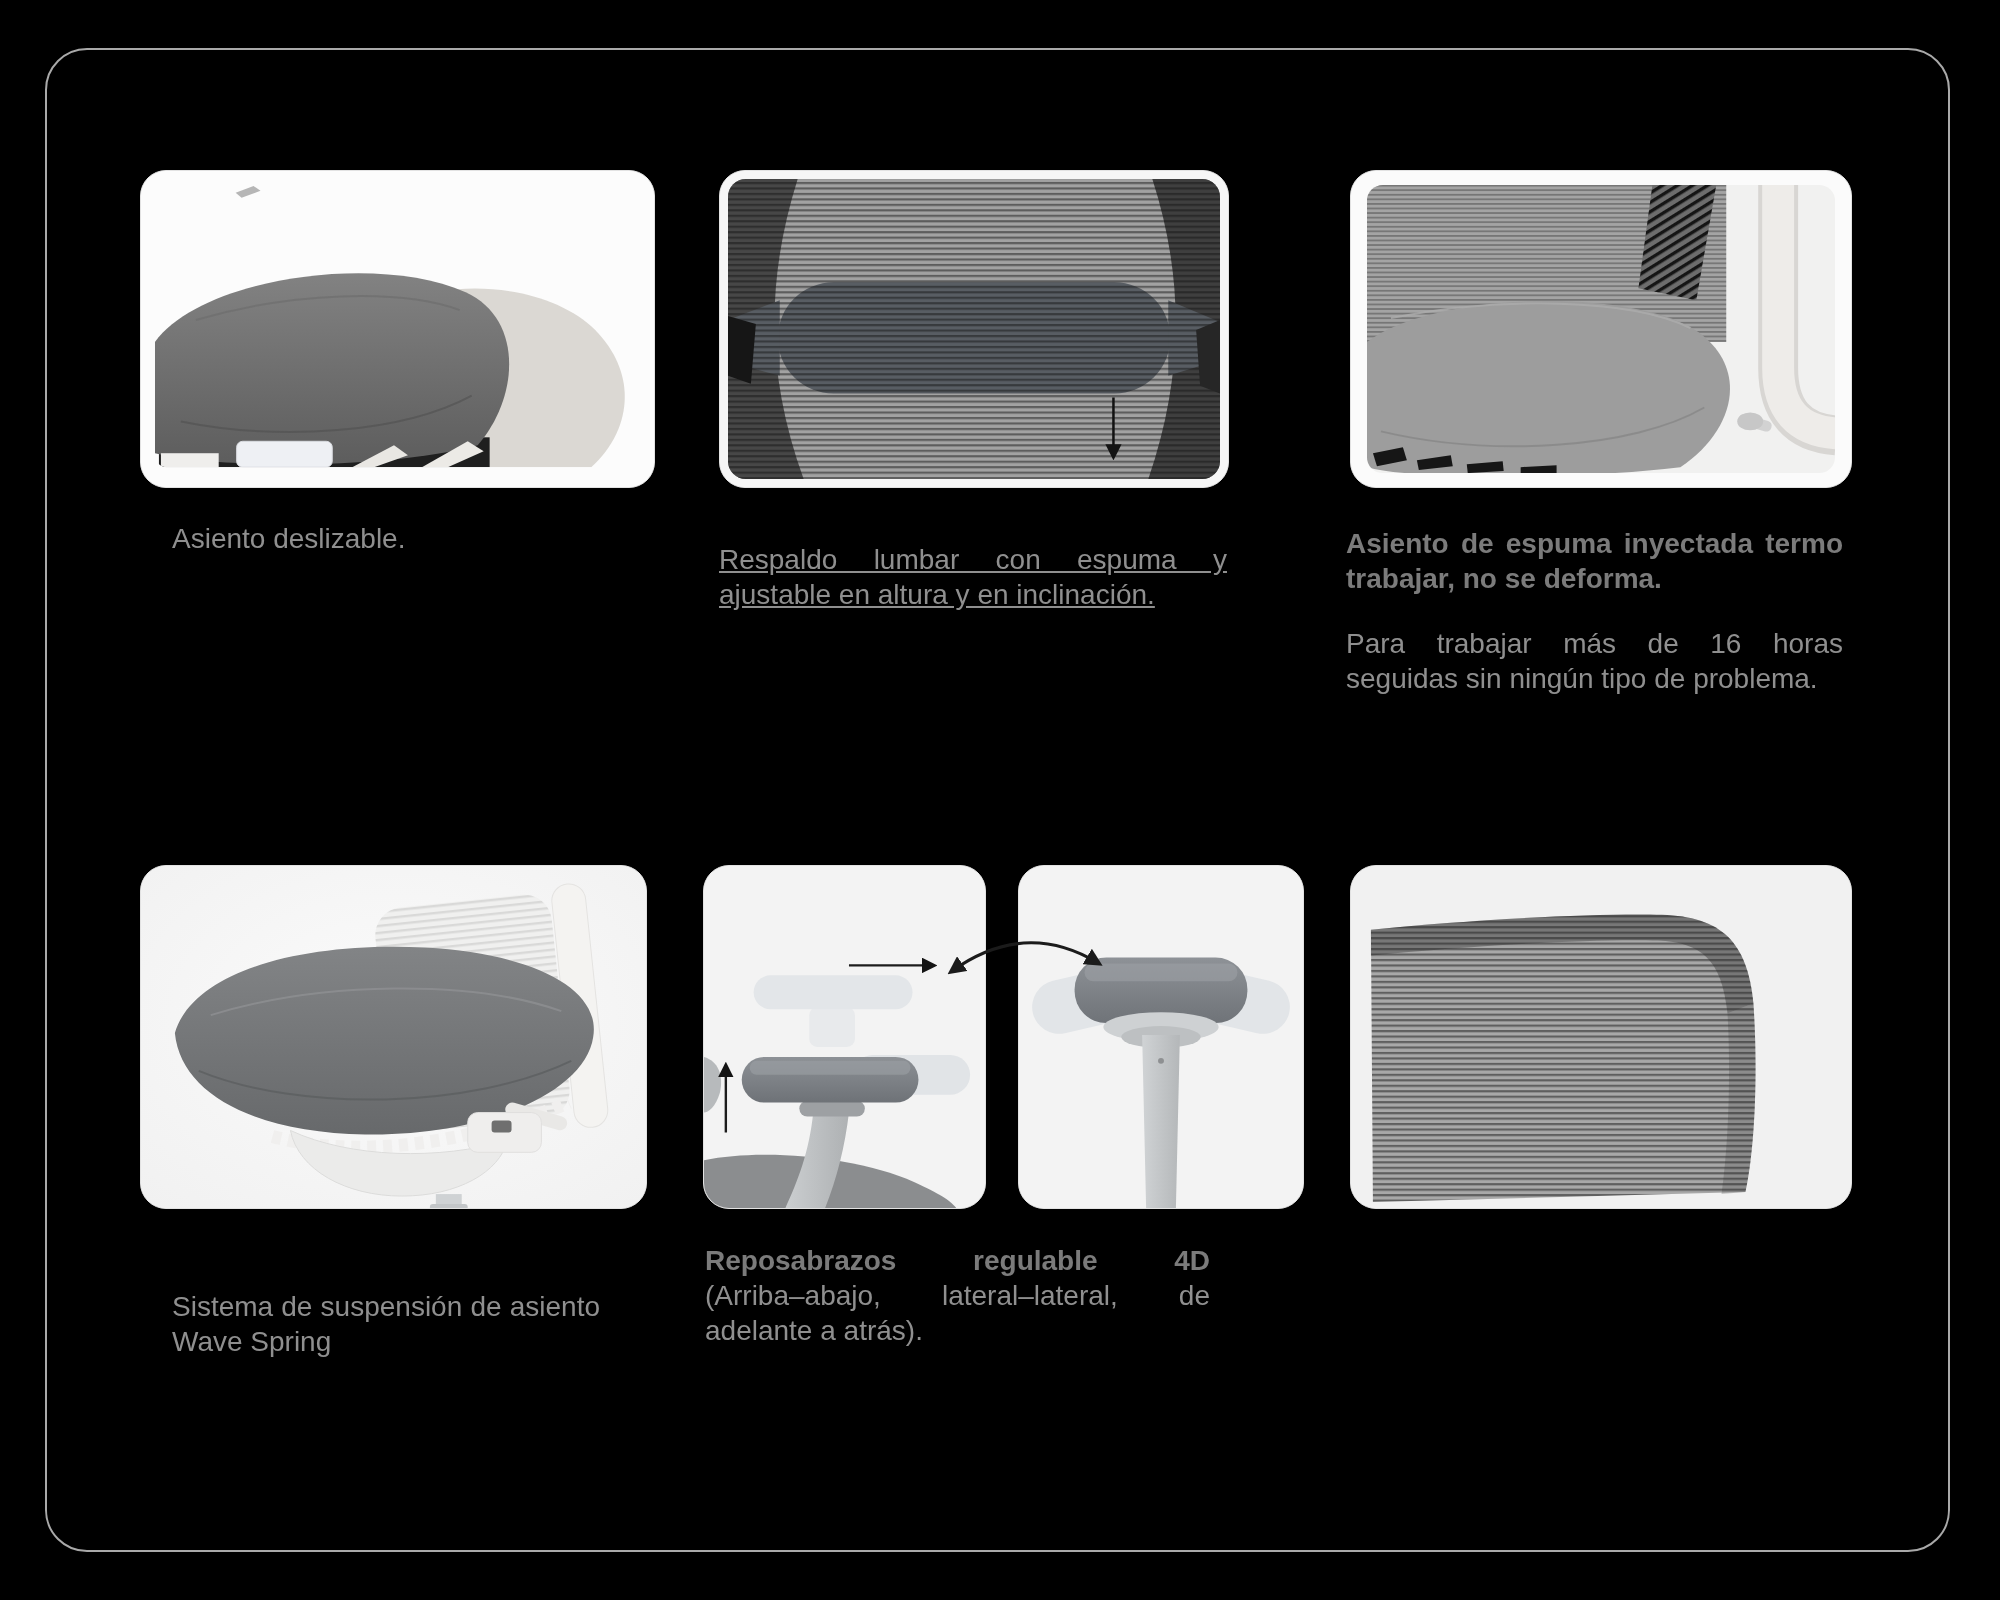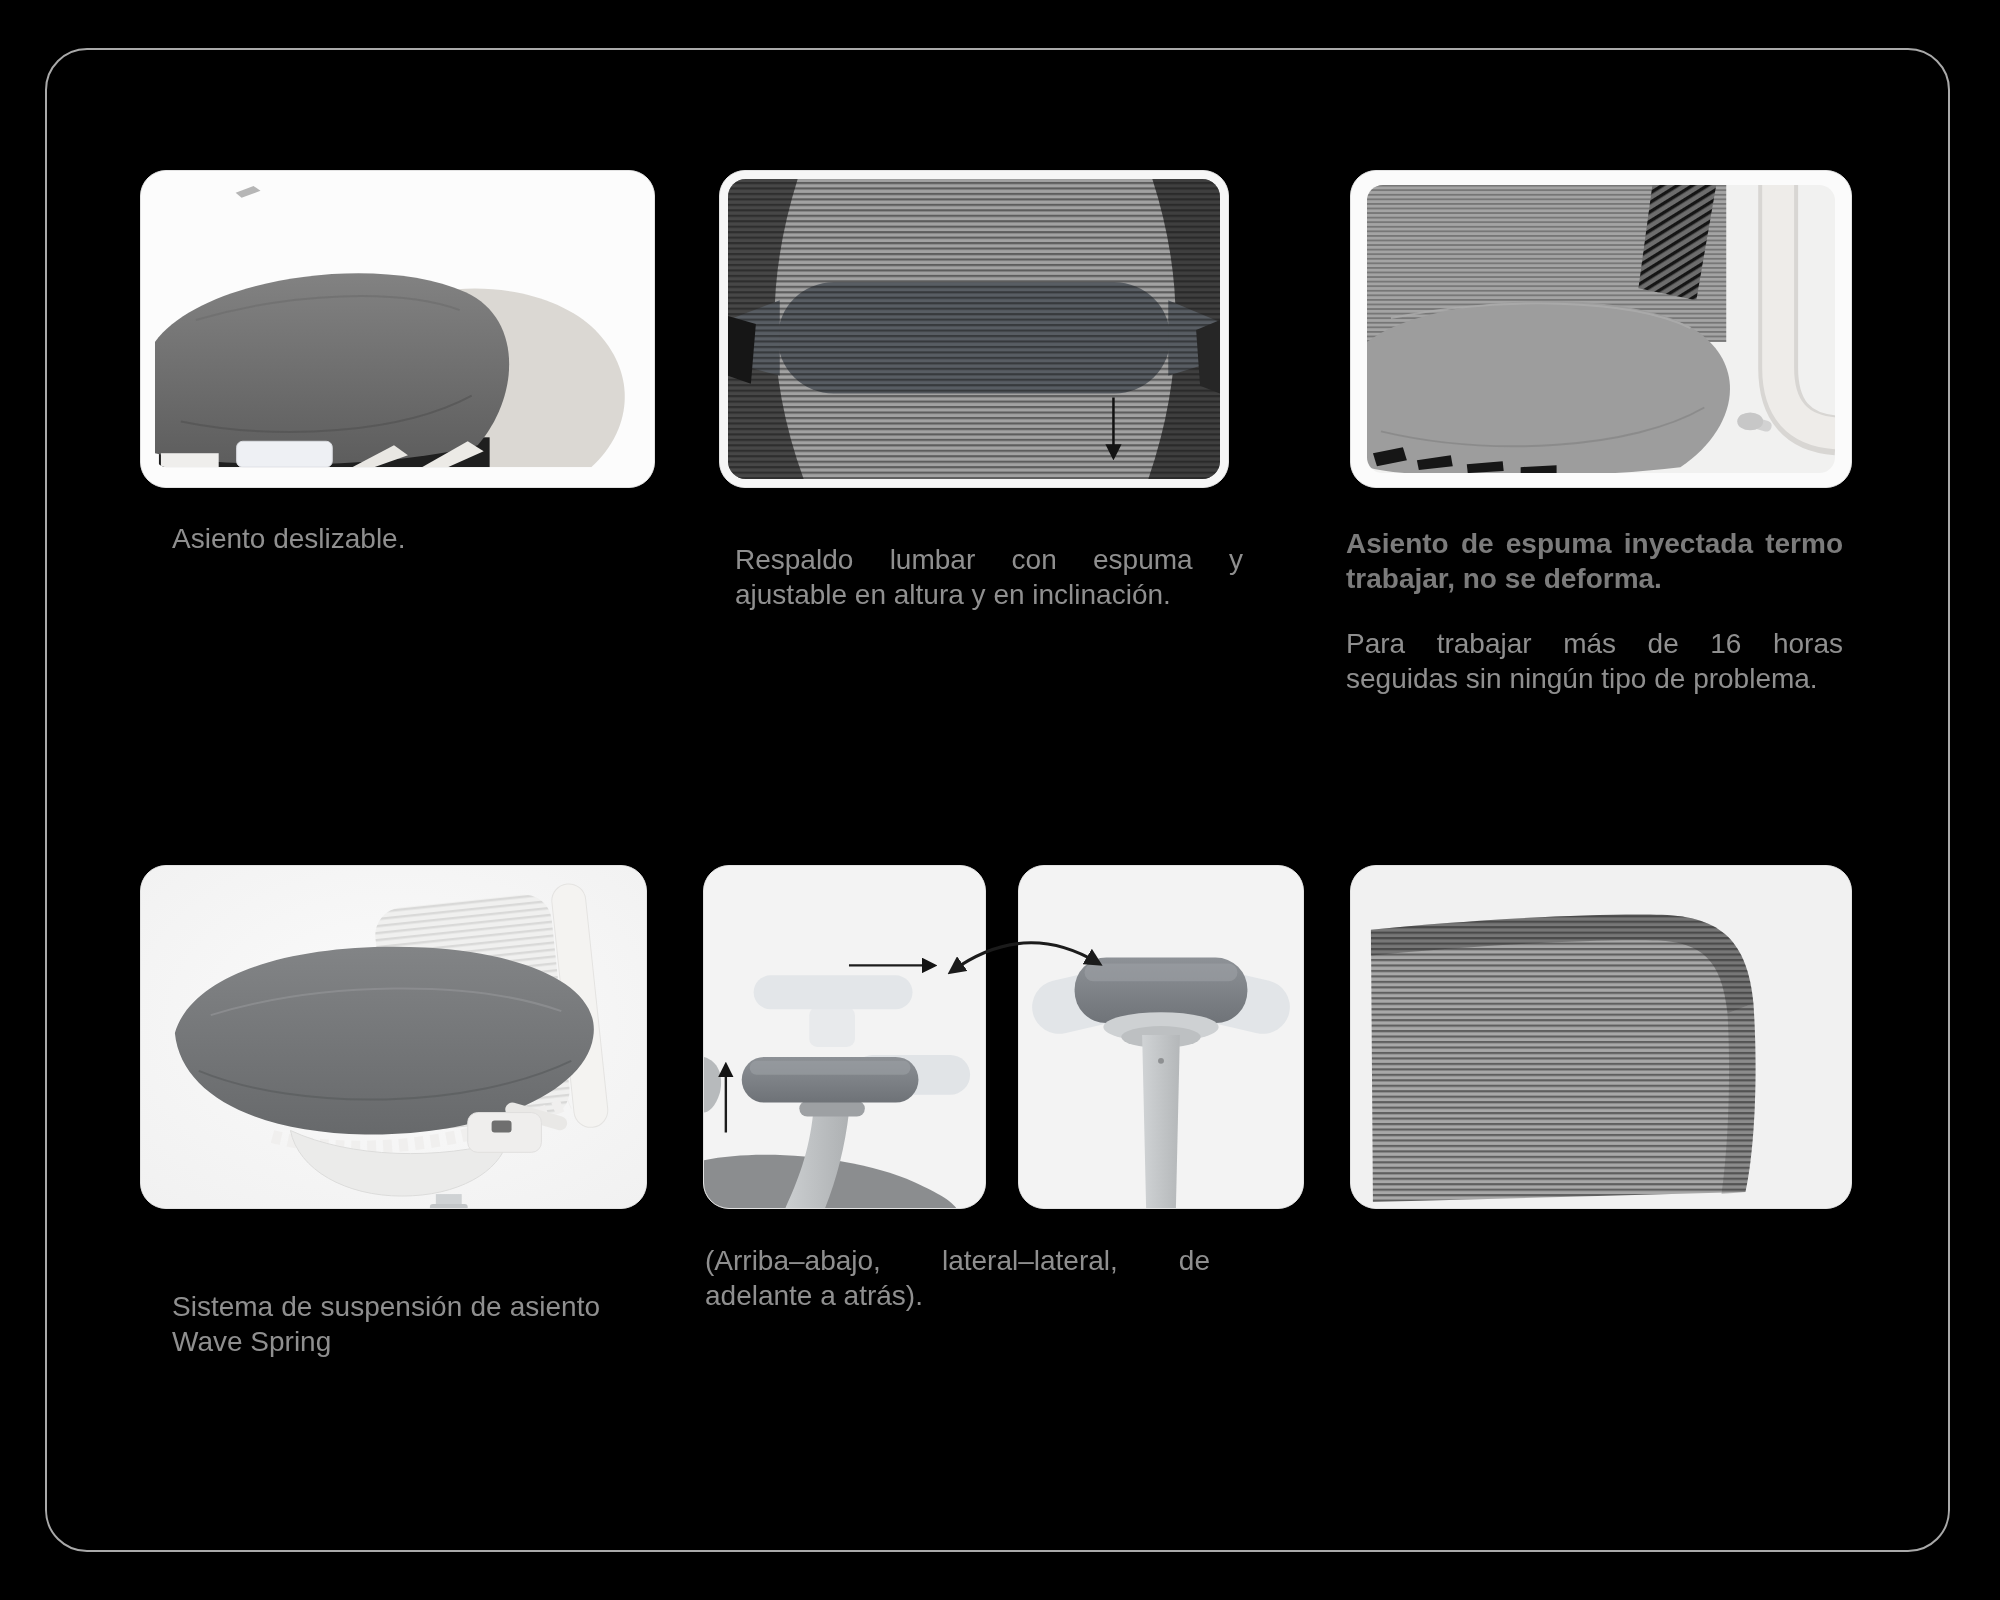--- a/index.html
+++ b/index.html
@@ -84,21 +84,21 @@
           <path d="M502,152 L450,130 L450,206 L502,190 Z" fill="#585d63"></path>
           <rect x="8" y="8" width="494" height="302" fill="url(#c2s)"></rect>
           <path d="M8,146 L36,154 L31,214 L8,206 Z" fill="#161616"></path>
           <path d="M502,150 L478,160 L482,216 L502,224 Z" fill="#262626"></path>
           <g>
             <line x1="395" y1="228" x2="395" y2="288" stroke="#111111" stroke-width="2.5" marker-end="url(#c2ah)"></line>
           </g>
         </g>
       </svg>
     </figure>
-    <div class="caption" style="top:372px;left:16px;width:508px;">
+    <div class="caption" style="top:372px;left:0px;width:508px;text-decoration:underline;">
       <p>Respaldo lumbar con espuma y ajustable en altura y en inclinación.</p>
     </div>
   </section>
 
   <section class="cell" style="left:1350px;top:170px;width:502px;height:600px;">
     <figure class="photo white-card f-row1">
       <svg viewBox="0 0 501 318" preserveAspectRatio="none">
         <defs>
           <pattern id="c3m" width="5" height="4.6" patternUnits="userSpaceOnUse">
             <rect width="5" height="4.6" fill="#a4a4a4"></rect>
@@ -239,21 +239,21 @@
       <svg viewBox="0 0 170 72" width="170" height="72">
         <defs>
           <marker id="arcah" viewBox="0 0 10 10" refX="7" refY="5" markerWidth="6" markerHeight="6" orient="auto-start-reverse">
             <path d="M0,0 L10,5 L0,10 z" fill="#1b1b1b"></path>
           </marker>
         </defs>
         <path d="M12,56 Q85,4 158,48" stroke="#1b1b1b" stroke-width="3" fill="none" marker-start="url(#arcah)" marker-end="url(#arcah)"></path>
       </svg>
     </div>
     <div class="caption" style="top:378px;left:2px;width:505px;">
-      <p><span>(Arriba–abajo, lateral–lateral, de adelante a atrás).</span></p>
+      <p><span class="bold spread">Reposabrazos regulable 4D</span><span>(Arriba–abajo, lateral–lateral, de adelante a atrás).</span></p>
     </div>
   </section>
 
   <section class="cell" style="left:1350px;top:865px;width:502px;height:620px;">
     <figure class="photo f-row2">
       <svg viewBox="0 0 502 344" preserveAspectRatio="none">
         <defs>
           <pattern id="c6m" width="6" height="5.5" patternUnits="userSpaceOnUse">
             <rect width="6" height="5.5" fill="#a8a8a8"></rect>
             <rect width="6" height="2.2" fill="#5f5f5f"></rect>

